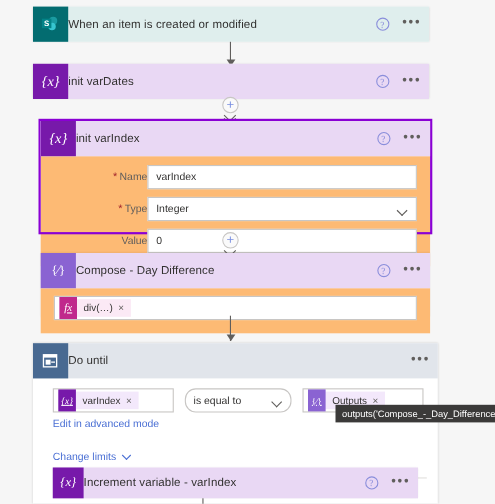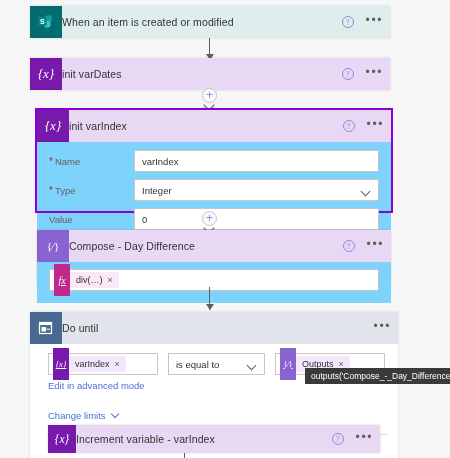--- a/index.html
+++ b/index.html
@@ -72,21 +72,21 @@
   .bg-douintil  { background: #486991; }
 
   .head-teal    { background: #dfeeed; }
   .head-lilac   { background: #e9d8f4; }
   .head-dounit  { background: #e1e5eb; }
 
   .glyph-x { font-family: "Liberation Serif", serif; font-size: 13px; font-style: italic; }
   .glyph-c { font-family: "Liberation Serif", serif; font-size: 11px; }
 
   
-  .card-body { padding: 8px 12px 10px 12px; background:#7dd3fc; }
+  .card-body { padding: 8px 12px 10px 12px; background:#fdba74;text-align:right; }
   .field-row {
     display: flex;
     align-items: center;
     margin-bottom: 7px;
     height: 22px;
   }
   .field-row:last-child { margin-bottom: 2px; }
   .field-label {
     width: 85px;
     font-size: 9.5px;
@@ -118,21 +118,21 @@
   
   .token {
     display: inline-flex;
     align-items: center;
     height: 16px;
     background: #f3e8fb;
     font-size: 9px;
     color: #323130;
   }
   .token .tkicon {
-    width: 16px; height: 32px;
+    width: 16px; height: 20px;
     display: flex; align-items: center; justify-content: center;
     color: #fff; flex: 0 0 16px; text-decoration: underline;
   }
   .tkicon.purple  { background: #7719aa; }
   .tkicon.compose { background: #8a63d2; }
   .tkicon.fx      { background: #c0288c; font-style: italic;
                     font-family: "Liberation Serif", serif; font-size: 10px; }
   .token .tklabel { padding: 0 5px 0 6px; white-space: nowrap; }
   .token .tkx {
     color: #605e5c; font-size: 9px;
@@ -182,21 +182,21 @@
   .cond-row { display: flex; align-items: center; gap: 10px; }
   .cond-box {
     height: 22px;
     border: 1px solid #c8c6c4;
     background: #fff;
     display: flex; align-items: center;
     padding: 0 4px;
     font-size: 9.5px; color: #323130;
     position: relative;
   }
-  .cond-box.sel { padding: 0 7px; }
+  .cond-box.sel { padding: 0 7px; border-radius: 10px; }
   .cond-box.sel::after {
     content:""; position:absolute; right: 9px; top: 8px;
     width: 6px; height: 6px;
     border-left: 1.2px solid #605e5c;
     border-bottom: 1.2px solid #605e5c;
     transform: rotate(-45deg);
   }
   .link {
     color: #4a6fd4;
     font-size: 9.5px;

